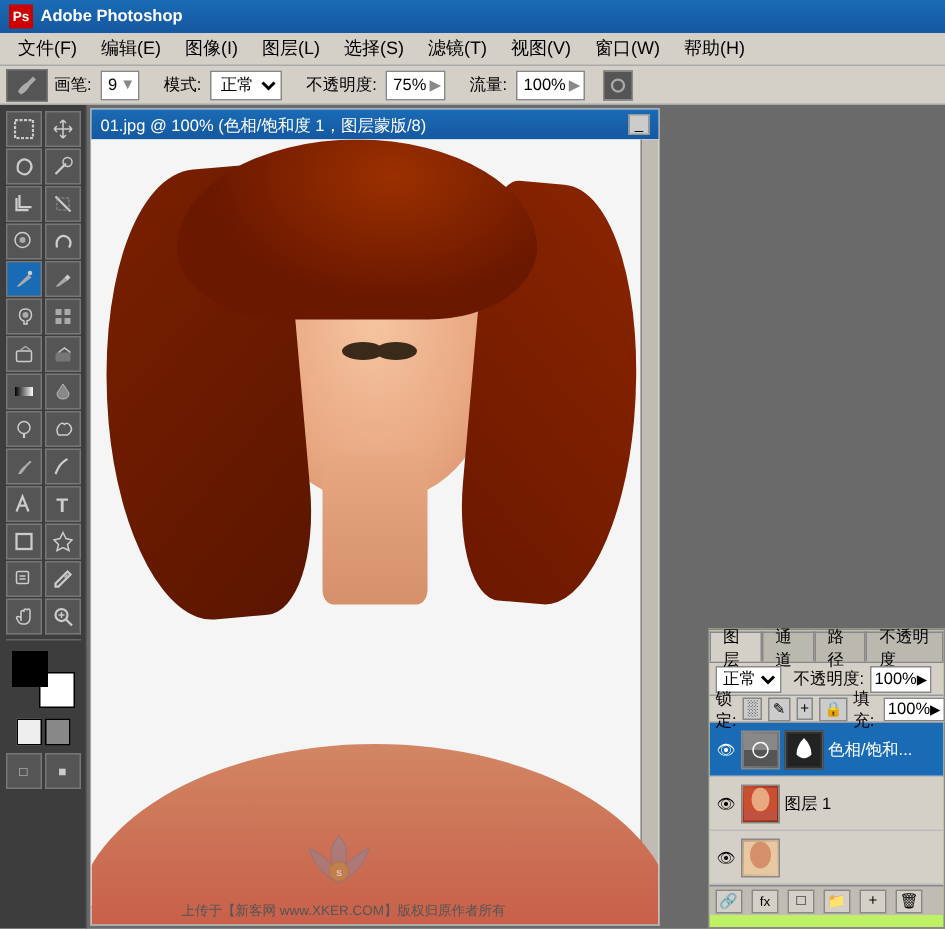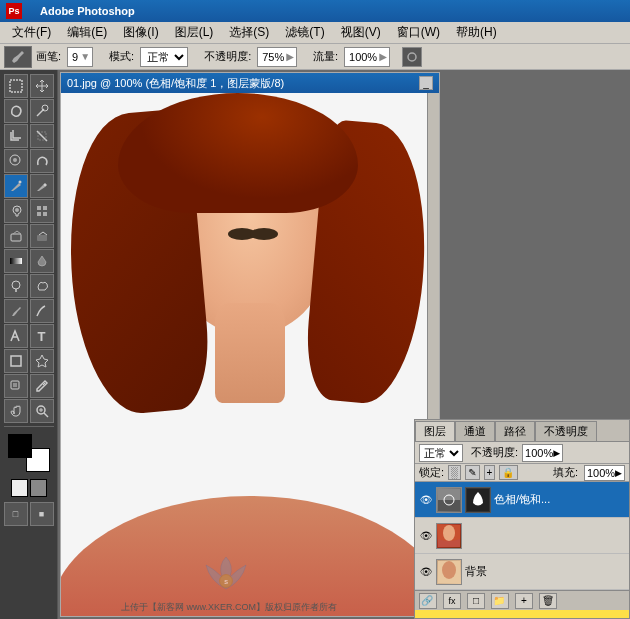--- a/index.html
+++ b/index.html
@@ -21,21 +21,21 @@
       padding: 0 6px;
       color: white;
       font-size: 11px;
       font-weight: bold;
       position: relative;
     }
     #title-bar .ps-icon {
       width: 16px;
       height: 16px;
       background: #cc0000;
-      margin-right: 18px;
+      margin-right: 5px;
       display: flex;
       align-items: center;
       justify-content: center;
       font-size: 9px;
       color: white;
       font-weight: bold;
     }
     #title-bar .watermark {
       position: absolute;
       right: 8px;
@@ -309,23 +309,23 @@
       height: 12px;
       background: #3a2a1a;
       border-radius: 50%;
     }
 
     
     #layers-panel {
       position: absolute;
       right: 0;
       bottom: 0;
-      width: 216px;
+      width: 158px;
       height: 200px;
-      background: #fde047;
+      background: #bef264;
       border: 1px solid #888;
       z-index: 10;
     }
     #layers-tabs {
       background: #c0bcb4;
       height: 22px;
       display: flex;
       align-items: flex-end;
       border-bottom: 1px solid #888;
     }
@@ -872,31 +872,31 @@
 
         <div class="layer-item">
           <div class="layer-eye">👁</div>
           <div class="layer-thumb layer-thumb-img">
             <svg width="22" height="22" viewBox="0 0 22 22">
                 <rect x="0" y="0" width="22" height="22" fill="#c85030"></rect>
                 <ellipse cx="11" cy="8" rx="6" ry="8" fill="#e8a880"></ellipse>
                 <path d="M0 14 Q11 18 22 14 L22 22 L0 22 Z" fill="#c05040"></path>
               </svg>
           </div>
+          <span class="layer-name">图层 1</span>
         </div>
 
         <div class="layer-item">
           <div class="layer-eye">👁</div>
           <div class="layer-thumb layer-thumb-bg">
             <svg width="22" height="22" viewBox="0 0 22 22">
                 <rect x="0" y="0" width="22" height="22" fill="#e8c8a0"></rect>
                 <ellipse cx="11" cy="9" rx="7" ry="9" fill="#d4906a"></ellipse>
               </svg>
           </div>
-          <span class="layer-name">背景</span>
         </div>
       </div>
 
       <div id="layers-footer">
         <div class="layers-footer-btn">🔗</div>
         <div class="layers-footer-btn" style="font-size:9px;">fx</div>
         <div class="layers-footer-btn">□</div>
         <div class="layers-footer-btn">📁</div>
         <div class="layers-footer-btn">+</div>
         <div class="layers-footer-btn">🗑</div>

